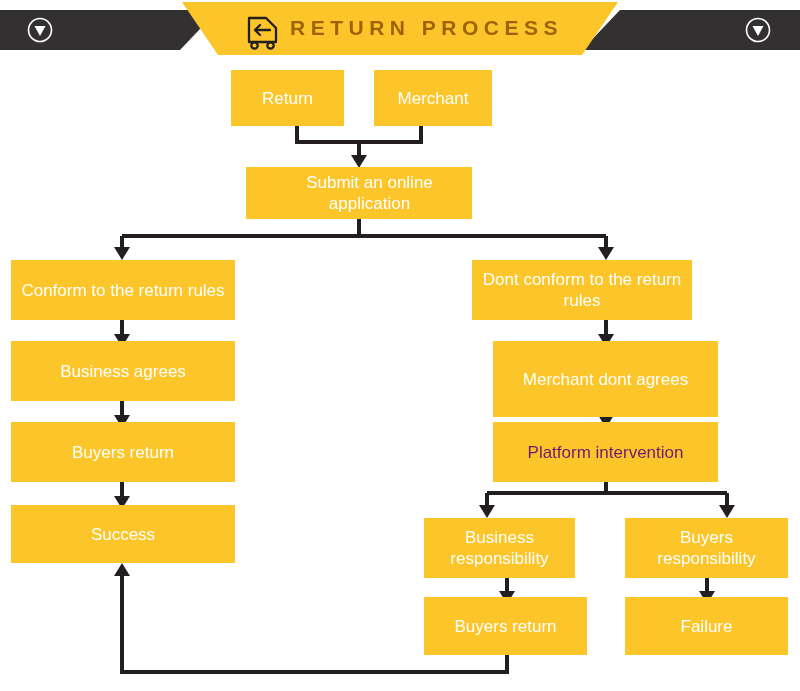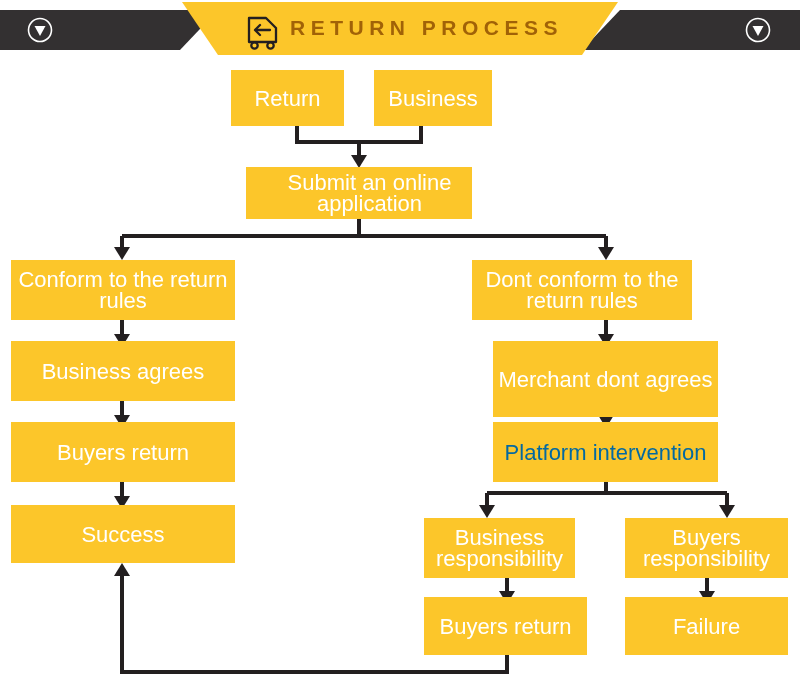--- a/index.html
+++ b/index.html
@@ -41,27 +41,27 @@
 
   
   .node {
     position: absolute;
     background: #fcc62a;
     color: #ffffff;
     display: flex;
     align-items: center;
     justify-content: center;
     text-align: center;
-    font-size: 22px;
+    font-size: 17px;
     line-height: 21px;
     font-family: "Liberation Sans", sans-serif;
     box-sizing: border-box;
     padding: 2px 4px;
   }
-  .node.dark { color: #0369a1; }
+  .node.dark { color: #701a75; }
 
   
   #wires {
     position: absolute;
     left: 0;
     top: 0;
     width: 800px;
     height: 691px;
     pointer-events: none;
   }
@@ -135,21 +135,21 @@
     <polygon points="479,505 495,505 487,518"></polygon>
     <polygon points="719,505 735,505 727,518"></polygon>
     <polygon points="499,591 515,591 507,604"></polygon>
     <polygon points="699,591 715,591 707,604"></polygon>
     <polygon points="114,576 130,576 122,563"></polygon>
   </g>
 </svg>
 
 <div class="node" style="left:231px; top:70px; width:113px; height:56px;">Return</div>
 
-<div class="node" style="left:374px; top:70px; width:118px; height:56px;">Business</div>
+<div class="node" style="left:374px; top:70px; width:118px; height:56px;">Merchant</div>
 
 <div class="node" style="left:246px; top:167px; width:226px; height:52px;padding-left:25px;">Submit an online application</div>
 
 <div class="node" style="left:11px; top:260px; width:224px; height:60px;">Conform to the return rules</div>
 
 <div class="node" style="left:11px; top:341px; width:224px; height:60px;">Business agrees</div>
 
 <div class="node" style="left:11px; top:422px; width:224px; height:60px;">Buyers return</div>
 
 <div class="node" style="left:11px; top:505px; width:224px; height:58px;">Success</div>

